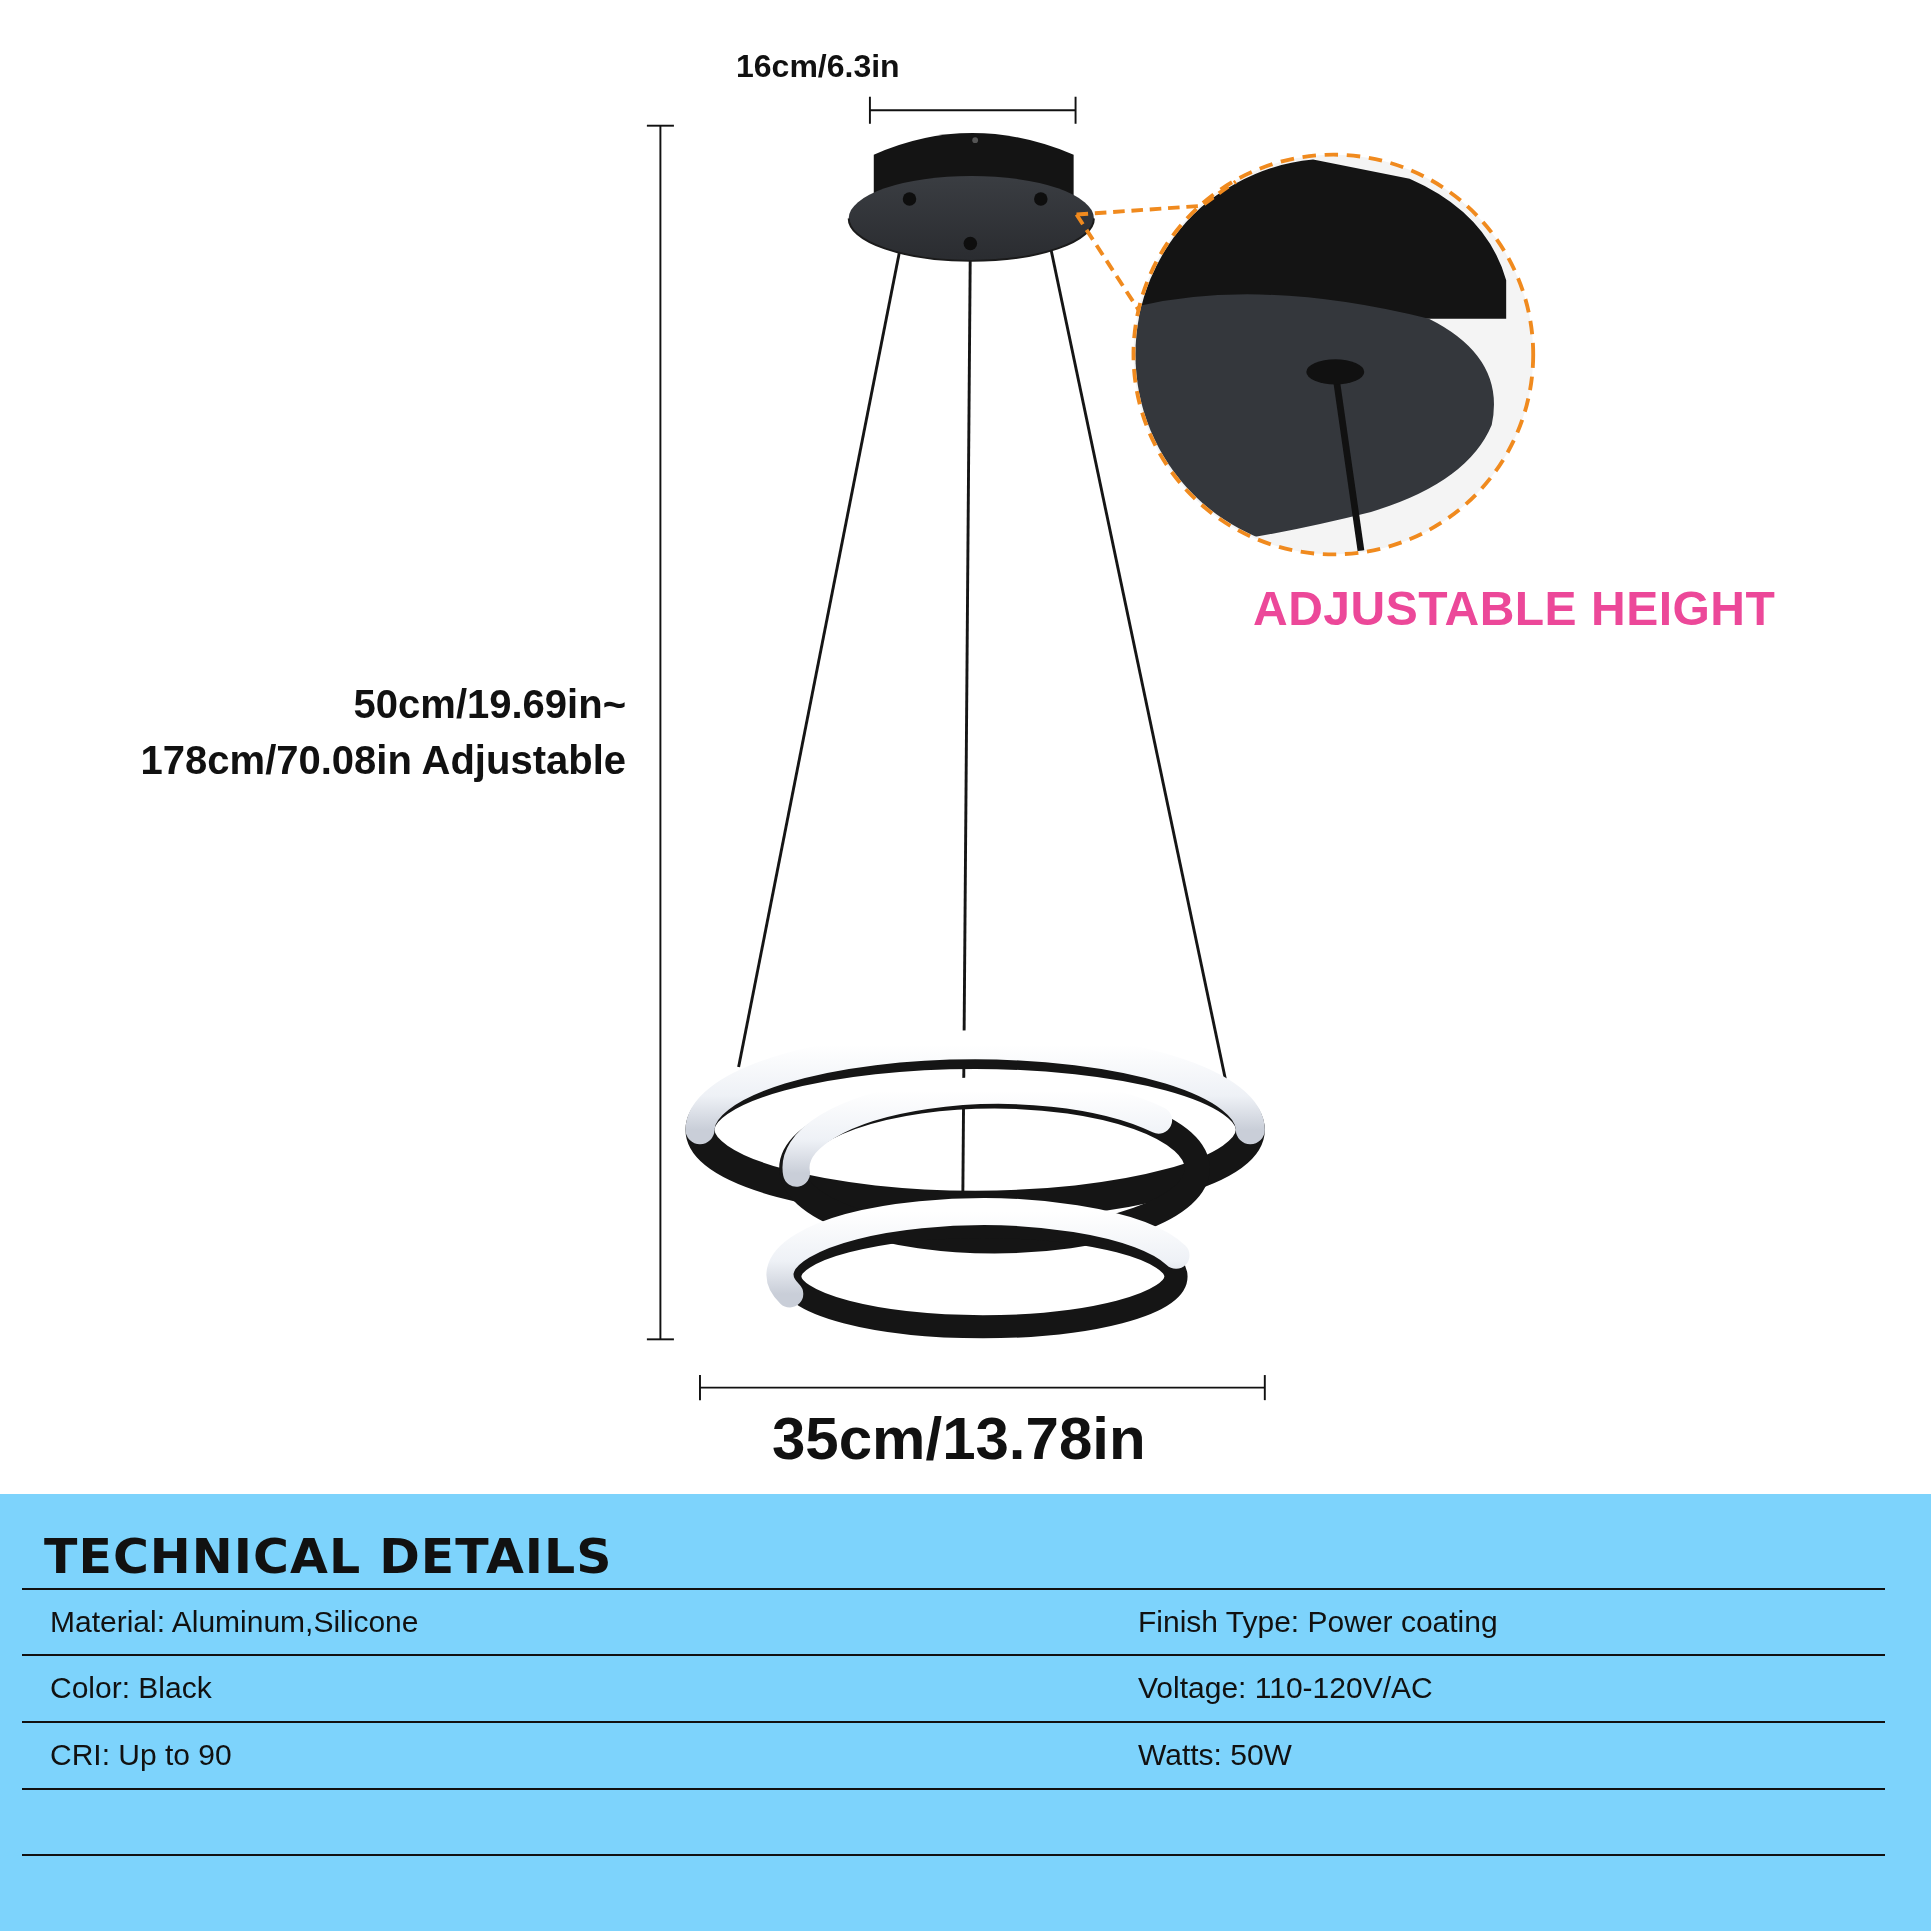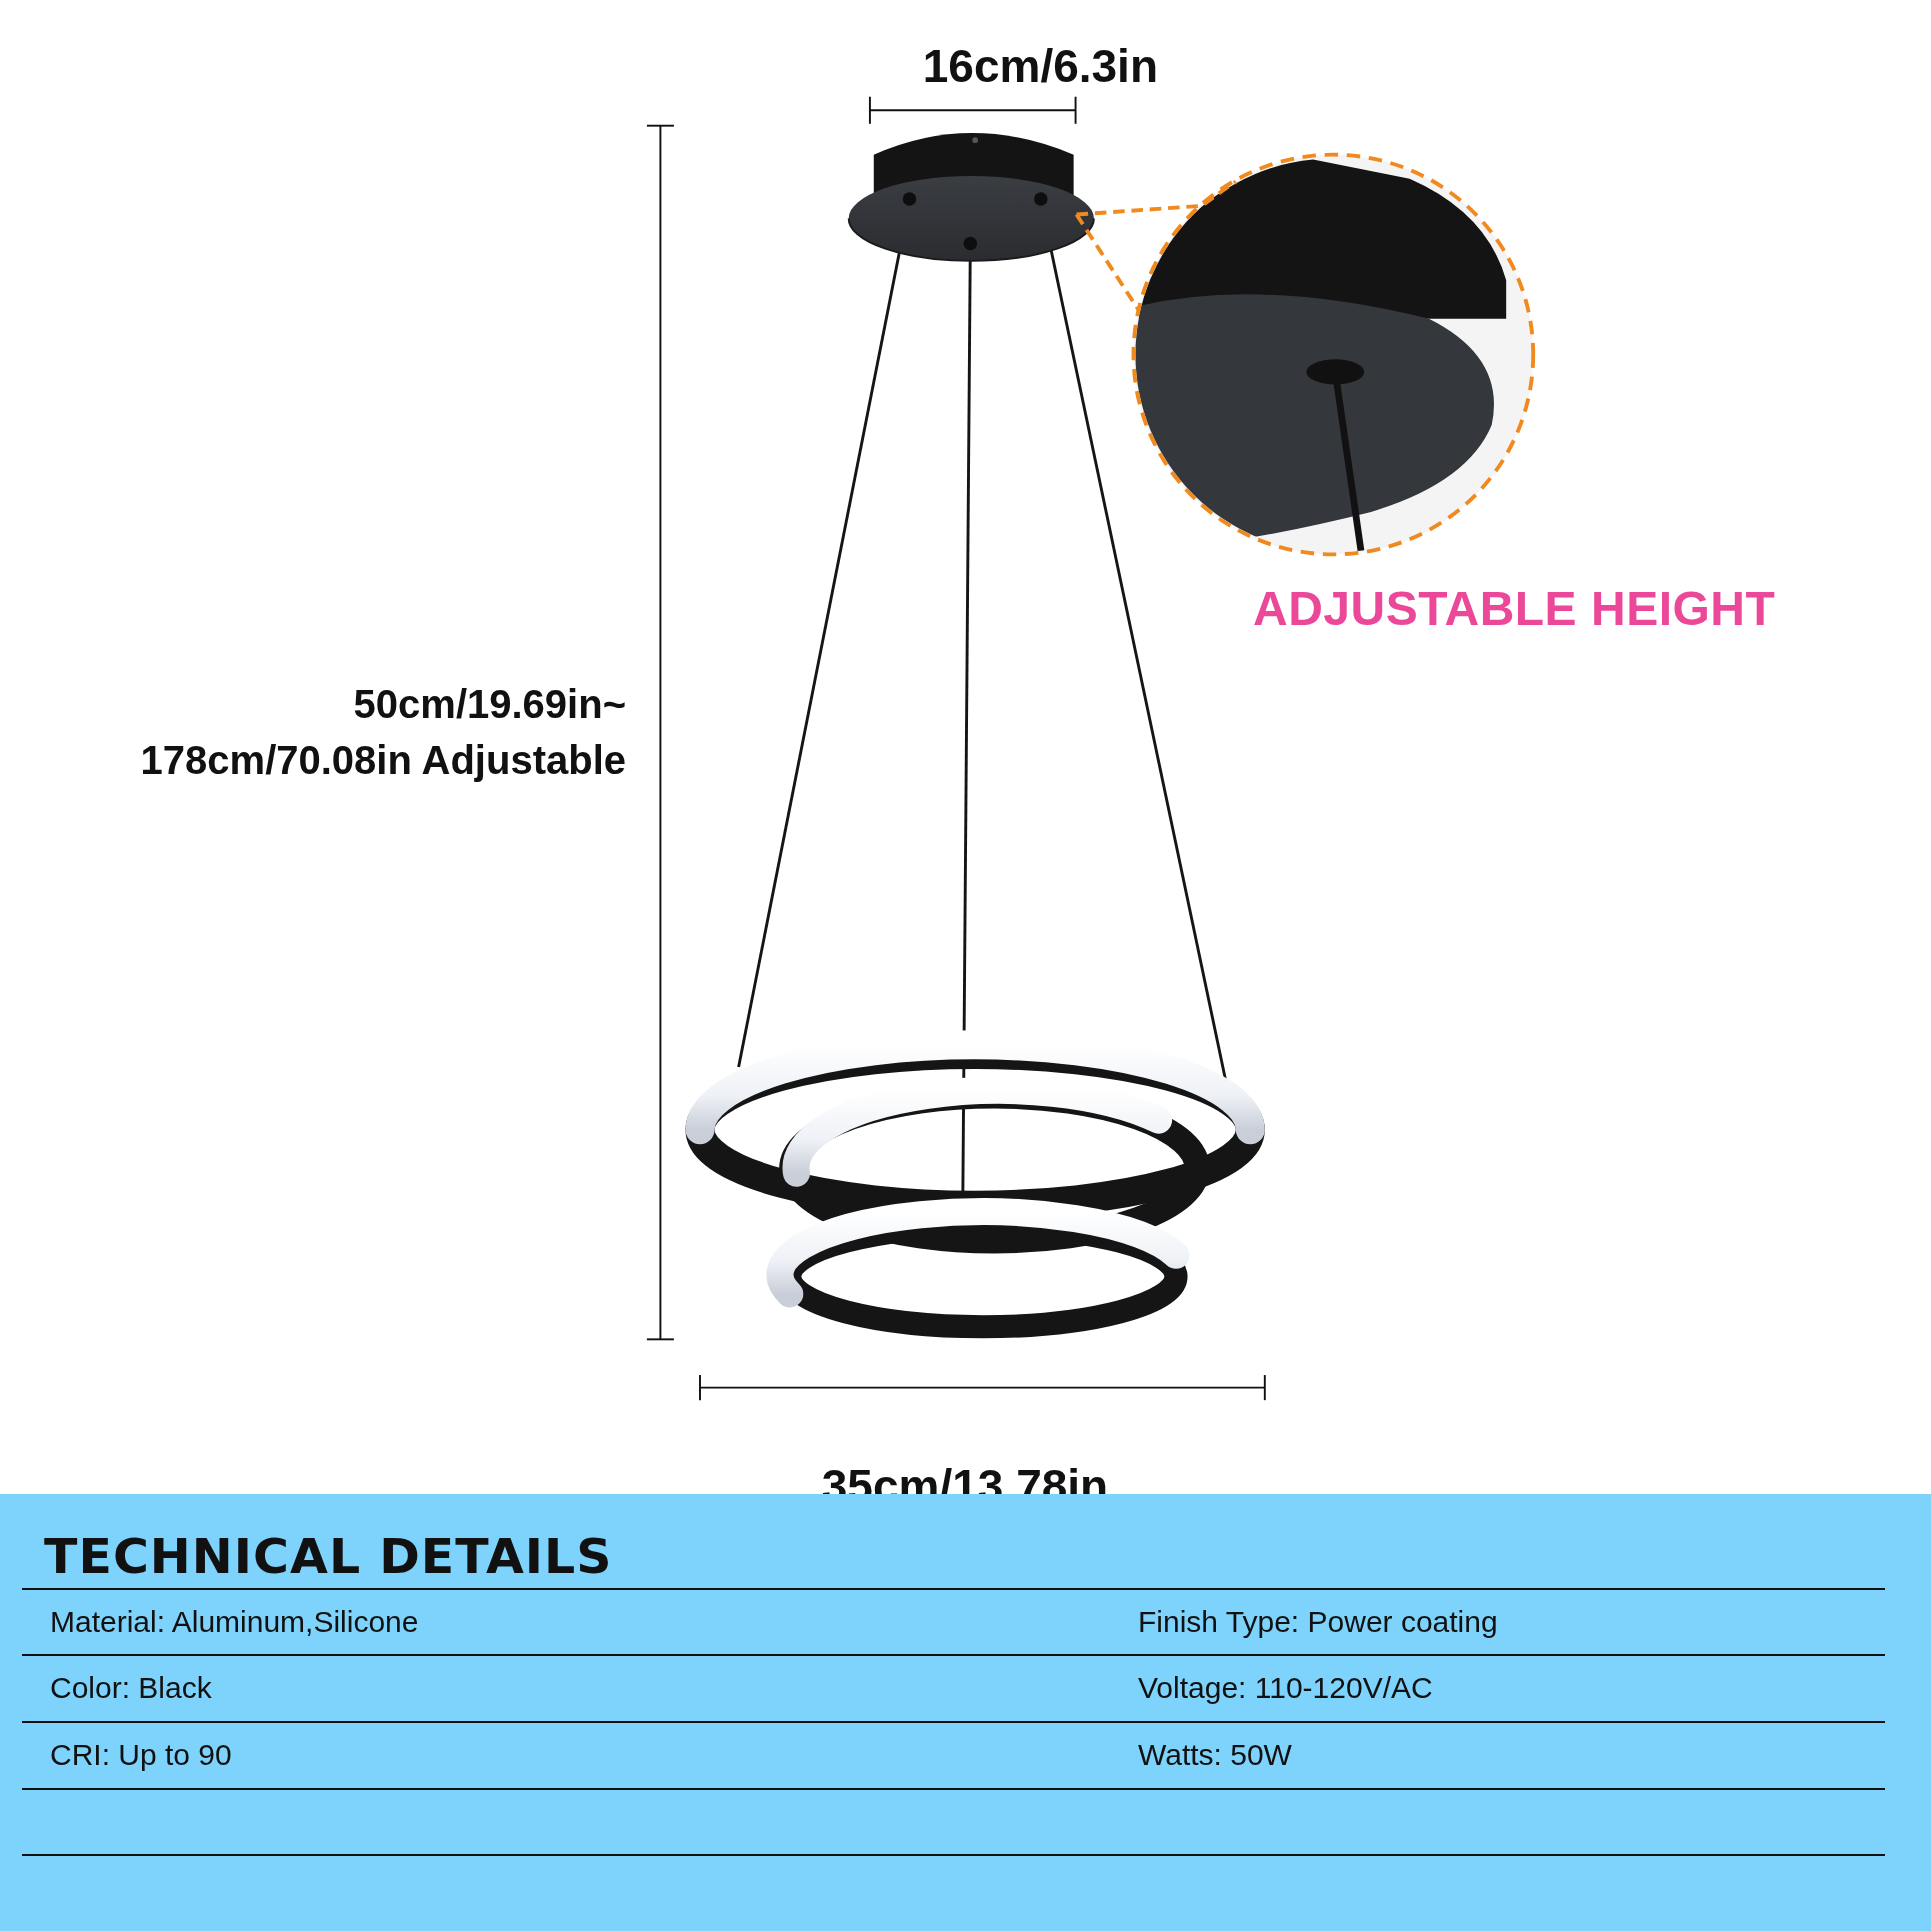--- a/index.html
+++ b/index.html
@@ -6,23 +6,23 @@
   body {
     width: 1931px; height: 1931px; position: relative; overflow: hidden;
     background: #ffffff; font-family: "Liberation Sans", sans-serif; color: #111;
   }
   .abs { position: absolute; }
   #illustration { position: absolute; left: 0; top: 0; width: 1931px; height: 1494px; }
   .dim-label {
     position: absolute; font-weight: bold; color: #111; white-space: nowrap;
     font-family: "Liberation Sans", sans-serif;
   }
-  #top-width-label { left: 772px; width: 386px; text-align: right; top: 39px; font-size: 46px; line-height: 54px; }
+  #top-width-label { left: 736px; width: 386px; text-align: left; top: 39px; font-size: 32px; line-height: 54px; }
   #height-label { right: 1305px; top: 676px; text-align: right; font-size: 40px; line-height: 56px; }
-  #bottom-width-label { left: 772px; width: 386px; text-align: center; top: 1412px; font-size: 46px; line-height: 54px; margin-top: 47px; }
+  #bottom-width-label { left: 772px; width: 386px; text-align: left; top: 1412px; font-size: 60px; line-height: 54px; }
   #callout-label {
     left: 1253px; top: 581px; font-size: 48px; line-height: 56px; color: #ec4899;
     font-weight: bold; letter-spacing: 0.5px; white-space: nowrap;
   }
   #specs-panel {
     position: absolute; left: 0; top: 1494px; width: 1931px; height: 437px; background: #7dd3fc;
   }
   #specs-title {
     position: absolute; left: 44px; top: 35px; font-size: 48px; line-height: 54px;
     font-weight: 900; letter-spacing: 1px; color: #111;

